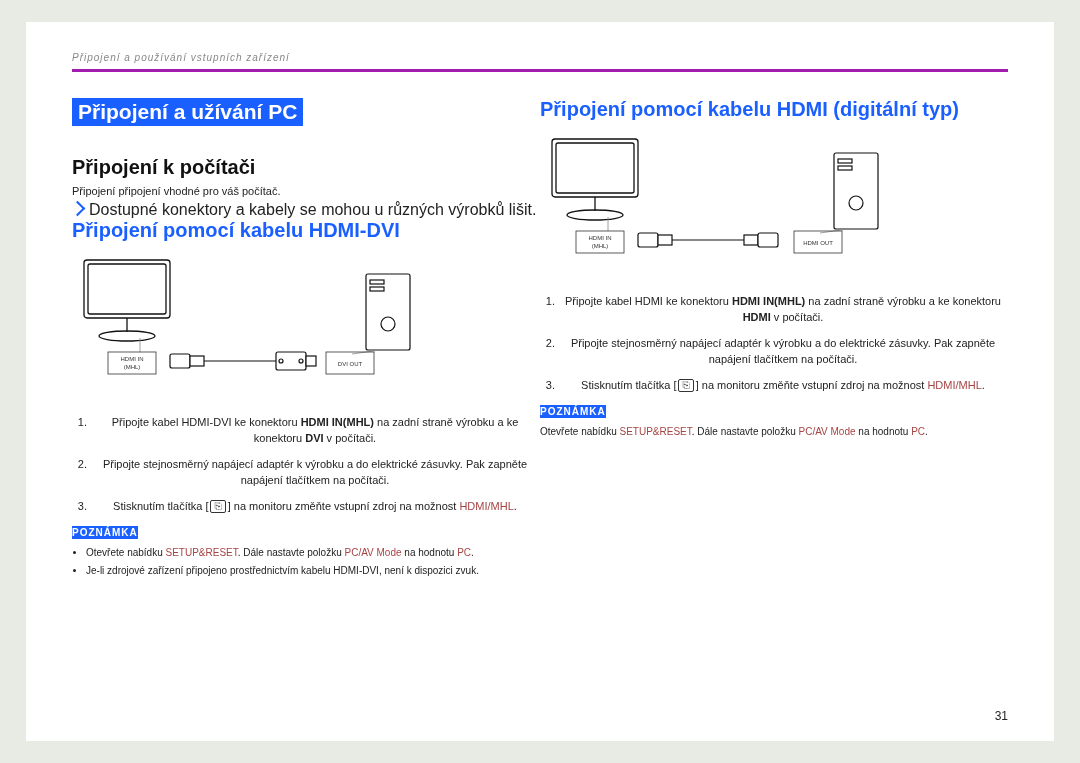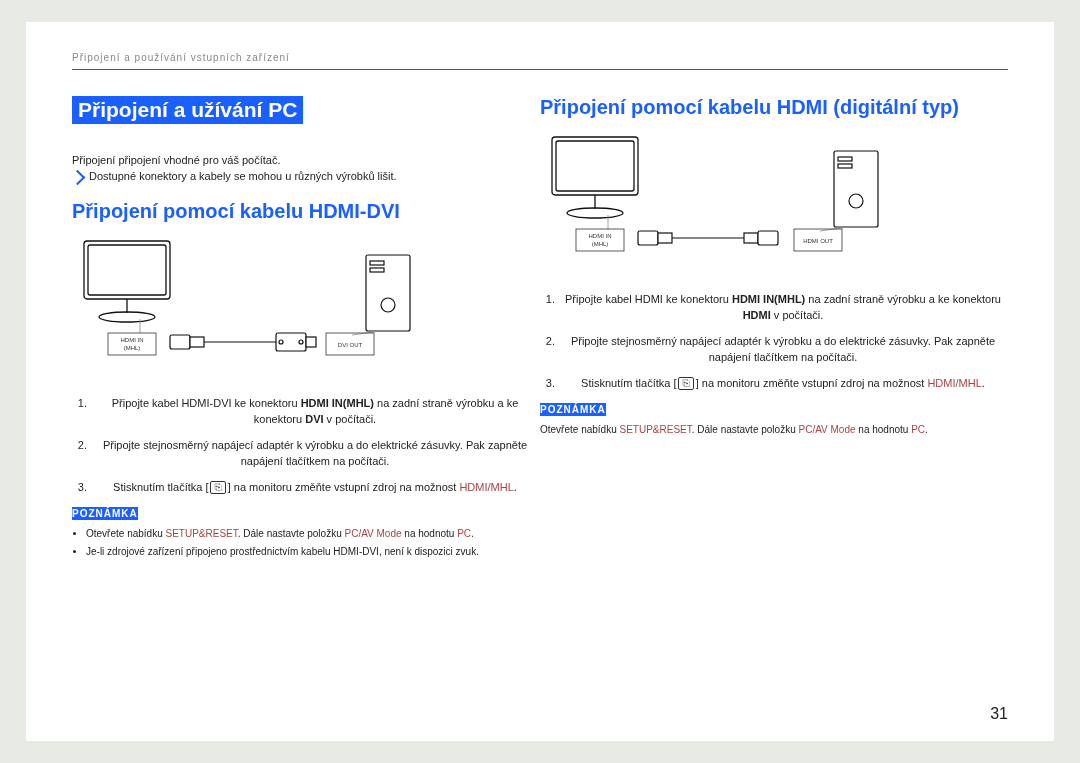--- a/index.html
+++ b/index.html
@@ -16,23 +16,24 @@
     background:#fff;
     width:100%;height:100%;
     box-sizing:border-box;
     padding:30px 46px 22px 46px;
     position:relative;
   }
   .breadcrumb{
     font-size:10px;
     letter-spacing:1px;
     color:#888;
-    border-bottom:1px solid #a21caf;
+    border-bottom:3px solid #a21caf;
     padding-bottom:6px;
     margin-bottom:26px;
+    font-style:italic;
   }
   .cols{
     display:flex;
   }
   .col{flex:1;min-width:0}
   .banner{
     display:inline-block;
     background:#1a5fff;
     color:#fff;
     font-weight:bold;
@@ -43,22 +44,22 @@
   h2{
     font-size:20px;
     font-weight:bold;
     margin:0 0 6px 0;
     color:#111;
   }
   .lead{font-size:11px;margin:0 0 4px 0}
   .bullet{
     display:flex;
     gap:6px;
-    font-size:11px;
-    margin:3px 0 17px 0;
+    font-size:16px;
+    margin:3px 0 0 0;
   }
   .bullet-icon{
     width:9px;height:9px;flex:0 0 9px;
     border:2px solid #1a5fff;
     transform:rotate(45deg);
     border-left:none;border-bottom:none;
     margin-top:2px;
   }
   h3{
     color:#1a5fff;
@@ -104,38 +105,39 @@
     margin:0;
     font-size:10px;
     line-height:1.5;
   }
   ul.notes li{margin-bottom:3px}
   .single-note{font-size:10px;line-height:1.5}
   .page-num{
     position:absolute;
     right:46px;
     bottom:18px;
-    font-size:16px;
+    font-size:12px;
   }
   
   .port-label{font-size:6px;fill:#333;text-anchor:middle}
 </style>
 </head>
 <body>
 
 <div class="page">
 
   <div class="breadcrumb">Připojení a používání vstupních zařízení</div>
 
   <div class="cols">
 
     <div class="col">
 
       <div class="banner">Připojení a užívání PC</div>
 
+      <h2>Připojení k počítači</h2>
       <p class="lead">Připojení připojení vhodné pro váš počítač.</p>
 
       <div class="bullet">
         <span class="bullet-icon"></span>
         <span>Dostupné konektory a kabely se mohou u různých výrobků lišit.</span>
       </div>
 
       <h3>Připojení pomocí kabelu HDMI-DVI</h3>
 
       

